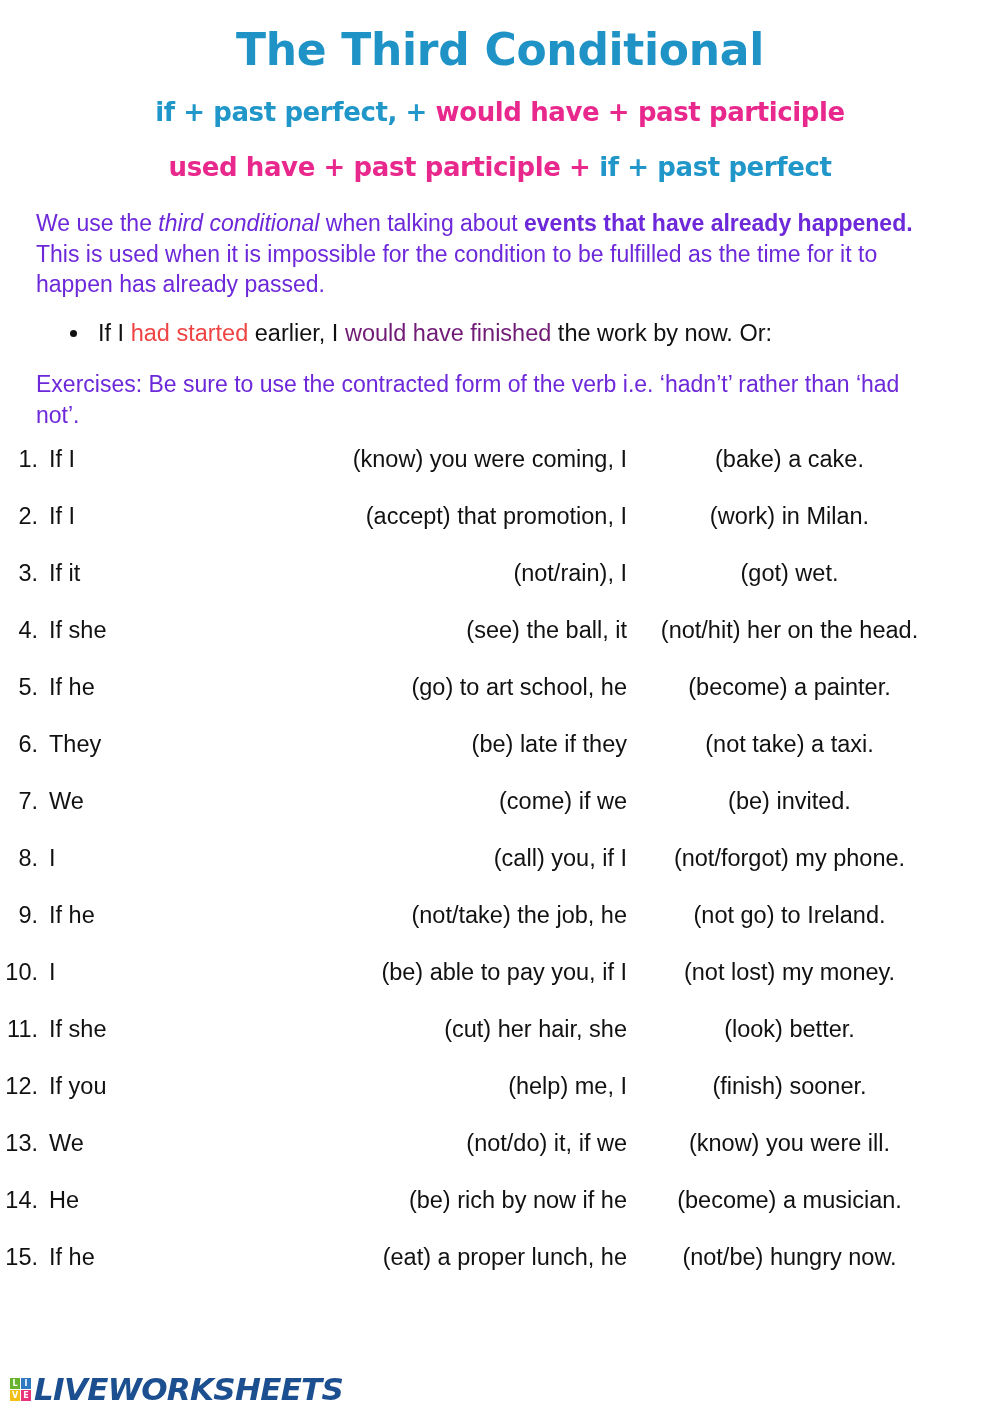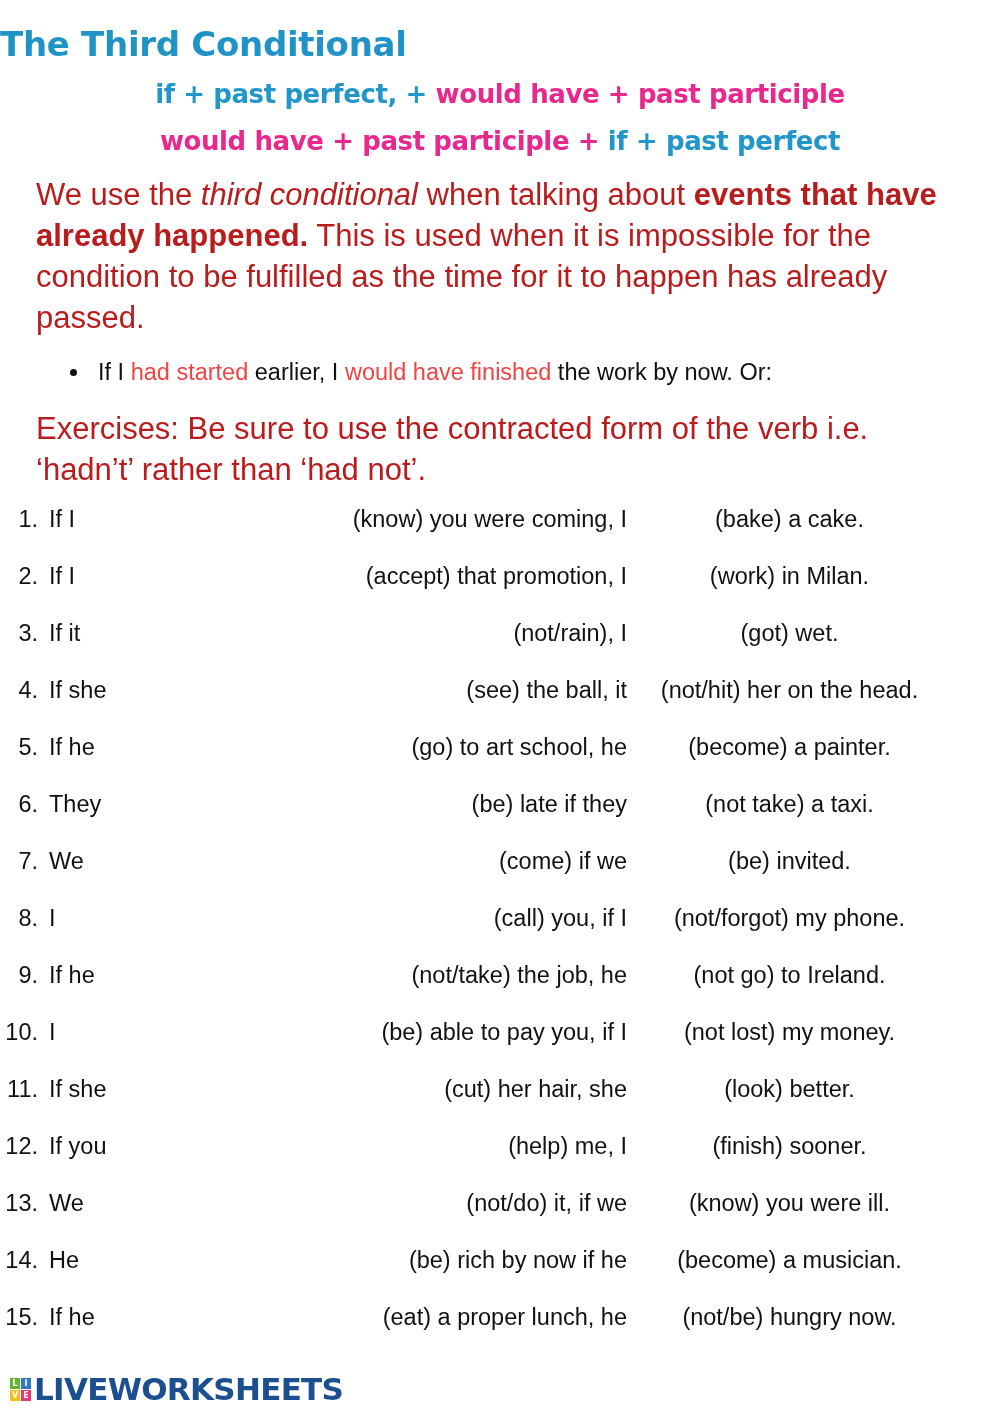--- a/index.html
+++ b/index.html
@@ -11,50 +11,50 @@
     width: 1000px;
     height: 1413px;
     position: relative;
     font-family: "Liberation Sans", sans-serif;
     color: #1a1a1a;
     overflow: hidden;
   }
 
   
   .title {
-    text-align: left;
+    text-align: center;
     font-family: "DejaVu Sans", sans-serif;
     font-weight: bold;
-    font-size: 34px;
+    font-size: 44px;
     letter-spacing: -0.3px;
     color: #1f93c6;
     margin: 0;
     padding-top: 27px;
     line-height: 1.05;
   }
   .subtitle {
     text-align: center;
     font-family: "DejaVu Sans", sans-serif;
     font-weight: bold;
     font-size: 26px;
     letter-spacing: -0.4px;
     line-height: 1.0;
-    margin: 0;
+    margin: 8px;
     white-space: nowrap;
   }
   .sub1 { padding-top: 18px; }
   .sub2 { padding-top: 21px; }
   .c-blue { color: #2096c9; }
   .c-pink { color: #e8288c; }
 
   
   .para {
-    font-size: 31px;
+    font-size: 23px;
     line-height: 1.33;
-    color: #b91c1c;
+    color: #6d28d9;
     margin: 0;
     padding: 0 58px 0 36px;
     text-align: left;
   }
   .para-intro { padding-top: 20px; }
   .para-ex { padding-top: 17px; padding-right: 66px; }
   .para em { font-style: italic; }
   .para b { font-weight: bold; }
 
   
@@ -75,21 +75,21 @@
     content: "";
     position: absolute;
     left: 70px;
     top: 16px;
     width: 7px;
     height: 7px;
     border-radius: 50%;
     background: #111111;
   }
   .b-blue { color: #ef4444; }
-  .b-pink { color: #ef4444; }
+  .b-pink { color: #701a75; }
 
   
   .exercises {
     padding-top: 16px;
   }
   .ex-row {
     display: flex;
     align-items: baseline;
     height: 57px;
     font-size: 23.5px;
@@ -148,34 +148,35 @@
   .lc-i { background: #2e79c0; }
   .lc-v { background: #f2c014; }
   .lc-e { background: #e8337a; }
   .logo-text {
     font-family: "DejaVu Sans", sans-serif;
     font-weight: bold;
     font-size: 31px;
     letter-spacing: -0.7px;
     color: #1c4f8f;
     line-height: 1;
+    font-style: italic;
   }
 </style>
 </head>
 <body>
 
 <h1 class="title">The Third Conditional</h1>
 
 <div class="subtitle sub1">
   <span class="c-blue">if + past perfect, +</span>
   <span class="c-pink">would have + past participle</span>
 </div>
 
 <div class="subtitle sub2">
-  <span class="c-pink">would have + past participle +</span>
+  <span class="c-pink">used have + past participle +</span>
   <span class="c-blue">if + past perfect</span>
 </div>
 
 <p class="para para-intro"><span>We use the </span><em>third conditional</em><span> when talking about </span><b>events that have already happened.</b><span> This is used when it is impossible for the condition to be fulfilled as the time for it to happen has already passed.</span></p>
 
 <ul class="bullets">
   <li><span>If I </span><span class="b-blue">had started</span><span> earlier, I </span><span class="b-pink">would have finished</span><span> the work by now. Or:</span></li>
 </ul>
 
 <p class="para para-ex">Exercises: Be sure to use the contracted form of the verb i.e. ‘hadn’t’ rather than ‘had not’.</p>

